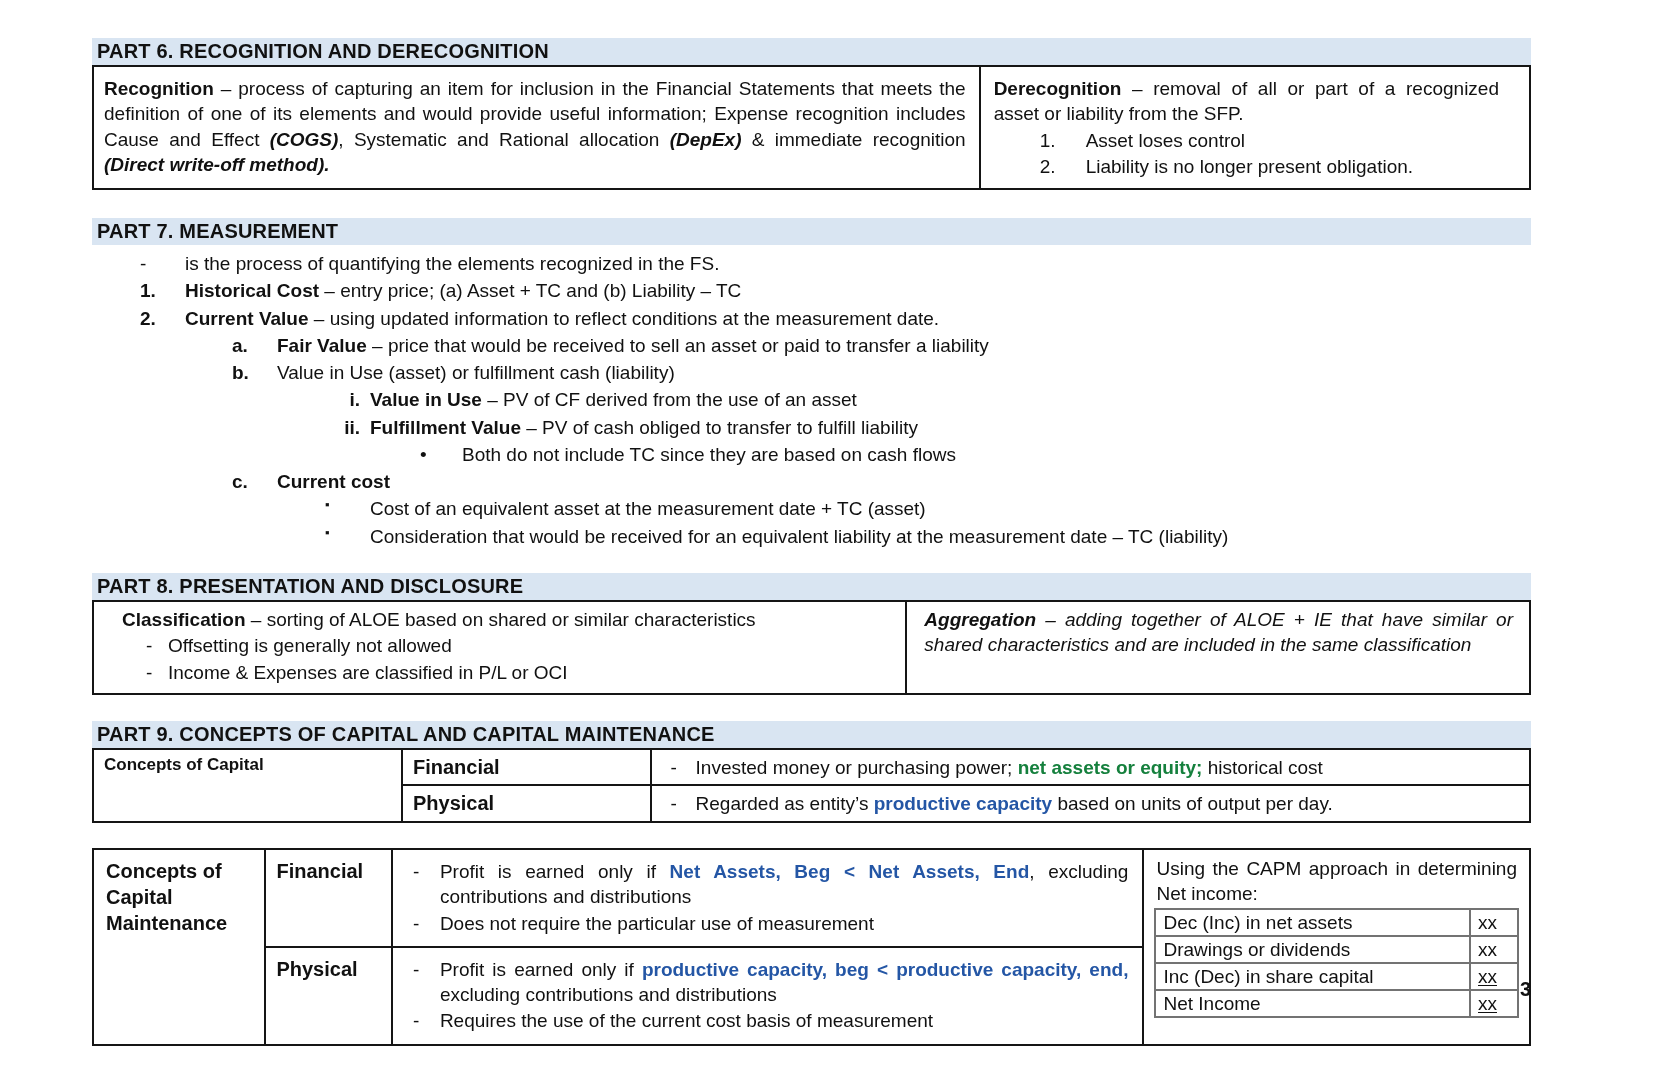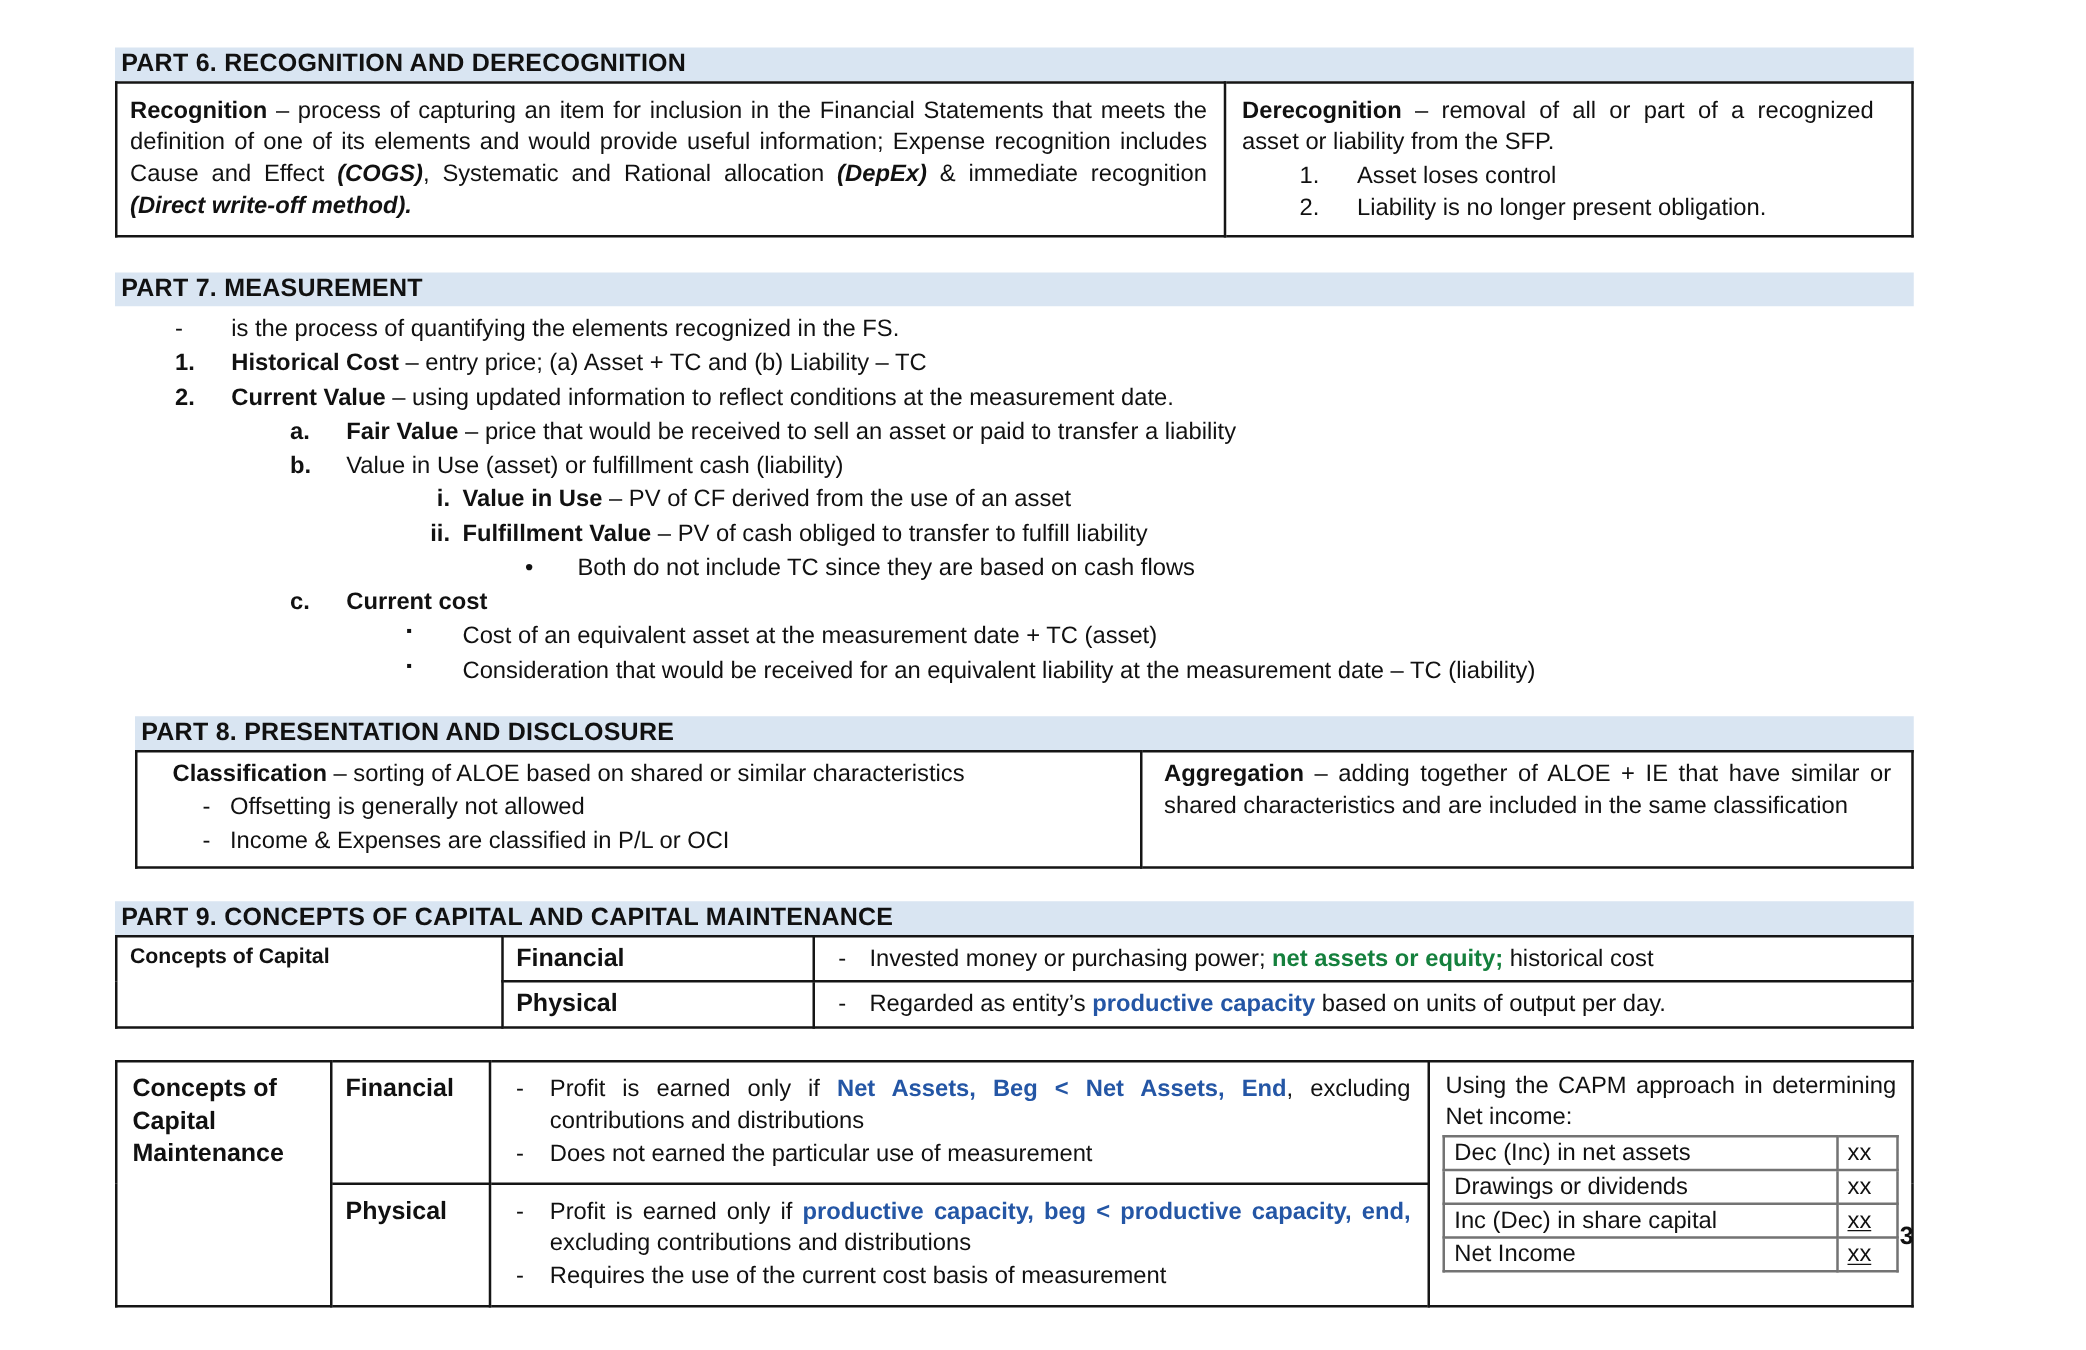--- a/index.html
+++ b/index.html
@@ -41,23 +41,23 @@
   .lv1 { padding-left:48px; }
   .lv2 { padding-left:140px; }
   .lv3 { padding-left:230px; }
   .lv3 .mk { flex:0 0 48px; text-align:right; padding-right:10px; }
   .lv4 { padding-left:328px; }
   .lv4 .mk { flex:0 0 42px; }
   .lv5 { padding-left:233px; }
   .lv5 .mk { flex:0 0 45px; font-size:13px; }
 
   
-  .sec8 { margin-bottom:26px;margin-left:16px; }
+  .sec8 { margin-bottom:26px; }
   .c8l { width:56.6%; padding:5px 12px 8px 28px; }
-  .c8r { padding:5px 16px 8px 17px; }
+  .c8r { padding:5px 16px 8px 17px;font-style:italic; }
   .drow { display:flex; margin-top:1px; }
   .dmk { flex:0 0 22px; }
   .c8l .drow { padding-left:24px; }
 
   
   .c9a1 { width:21.5%; vertical-align:middle; padding:4px 10px; font-weight:700; font-size:17px; }
   .c9a2 { width:17.3%; padding:4px 10px; font-weight:700; font-size:20px; }
   .c9a3 { padding:4px 12px 4px 19px; }
   .c9a3 .dmk { flex:0 0 25px; }
 
@@ -228,21 +228,21 @@
           <td class="c9b2">
             <span>Financial</span>
           </td>
           <td class="c9b3">
             <div class="drow">
               <span class="dmk">-</span>
               <span class="tx"><span>Profit is earned only if </span><span style="font-weight: 700; color: rgb(36, 86, 165);">Net Assets, Beg &lt; Net Assets, End</span><span>, excluding contributions and distributions</span></span>
             </div>
             <div class="drow">
               <span class="dmk">-</span>
-              <span class="tx"><span>Does not earned the particular use of measurement</span></span>
+              <span class="tx"><span>Does not require the particular use of measurement</span></span>
             </div>
           </td>
           <td class="c9b4" rowspan="2">
             <p class="capm-intro">Using the CAPM approach in determining Net income:</p>
             <table class="capm-tbl">
               <tbody>
                 <tr>
                   <td>Dec (Inc) in net assets</td>
                   <td class="val">xx</td>
                 </tr>

